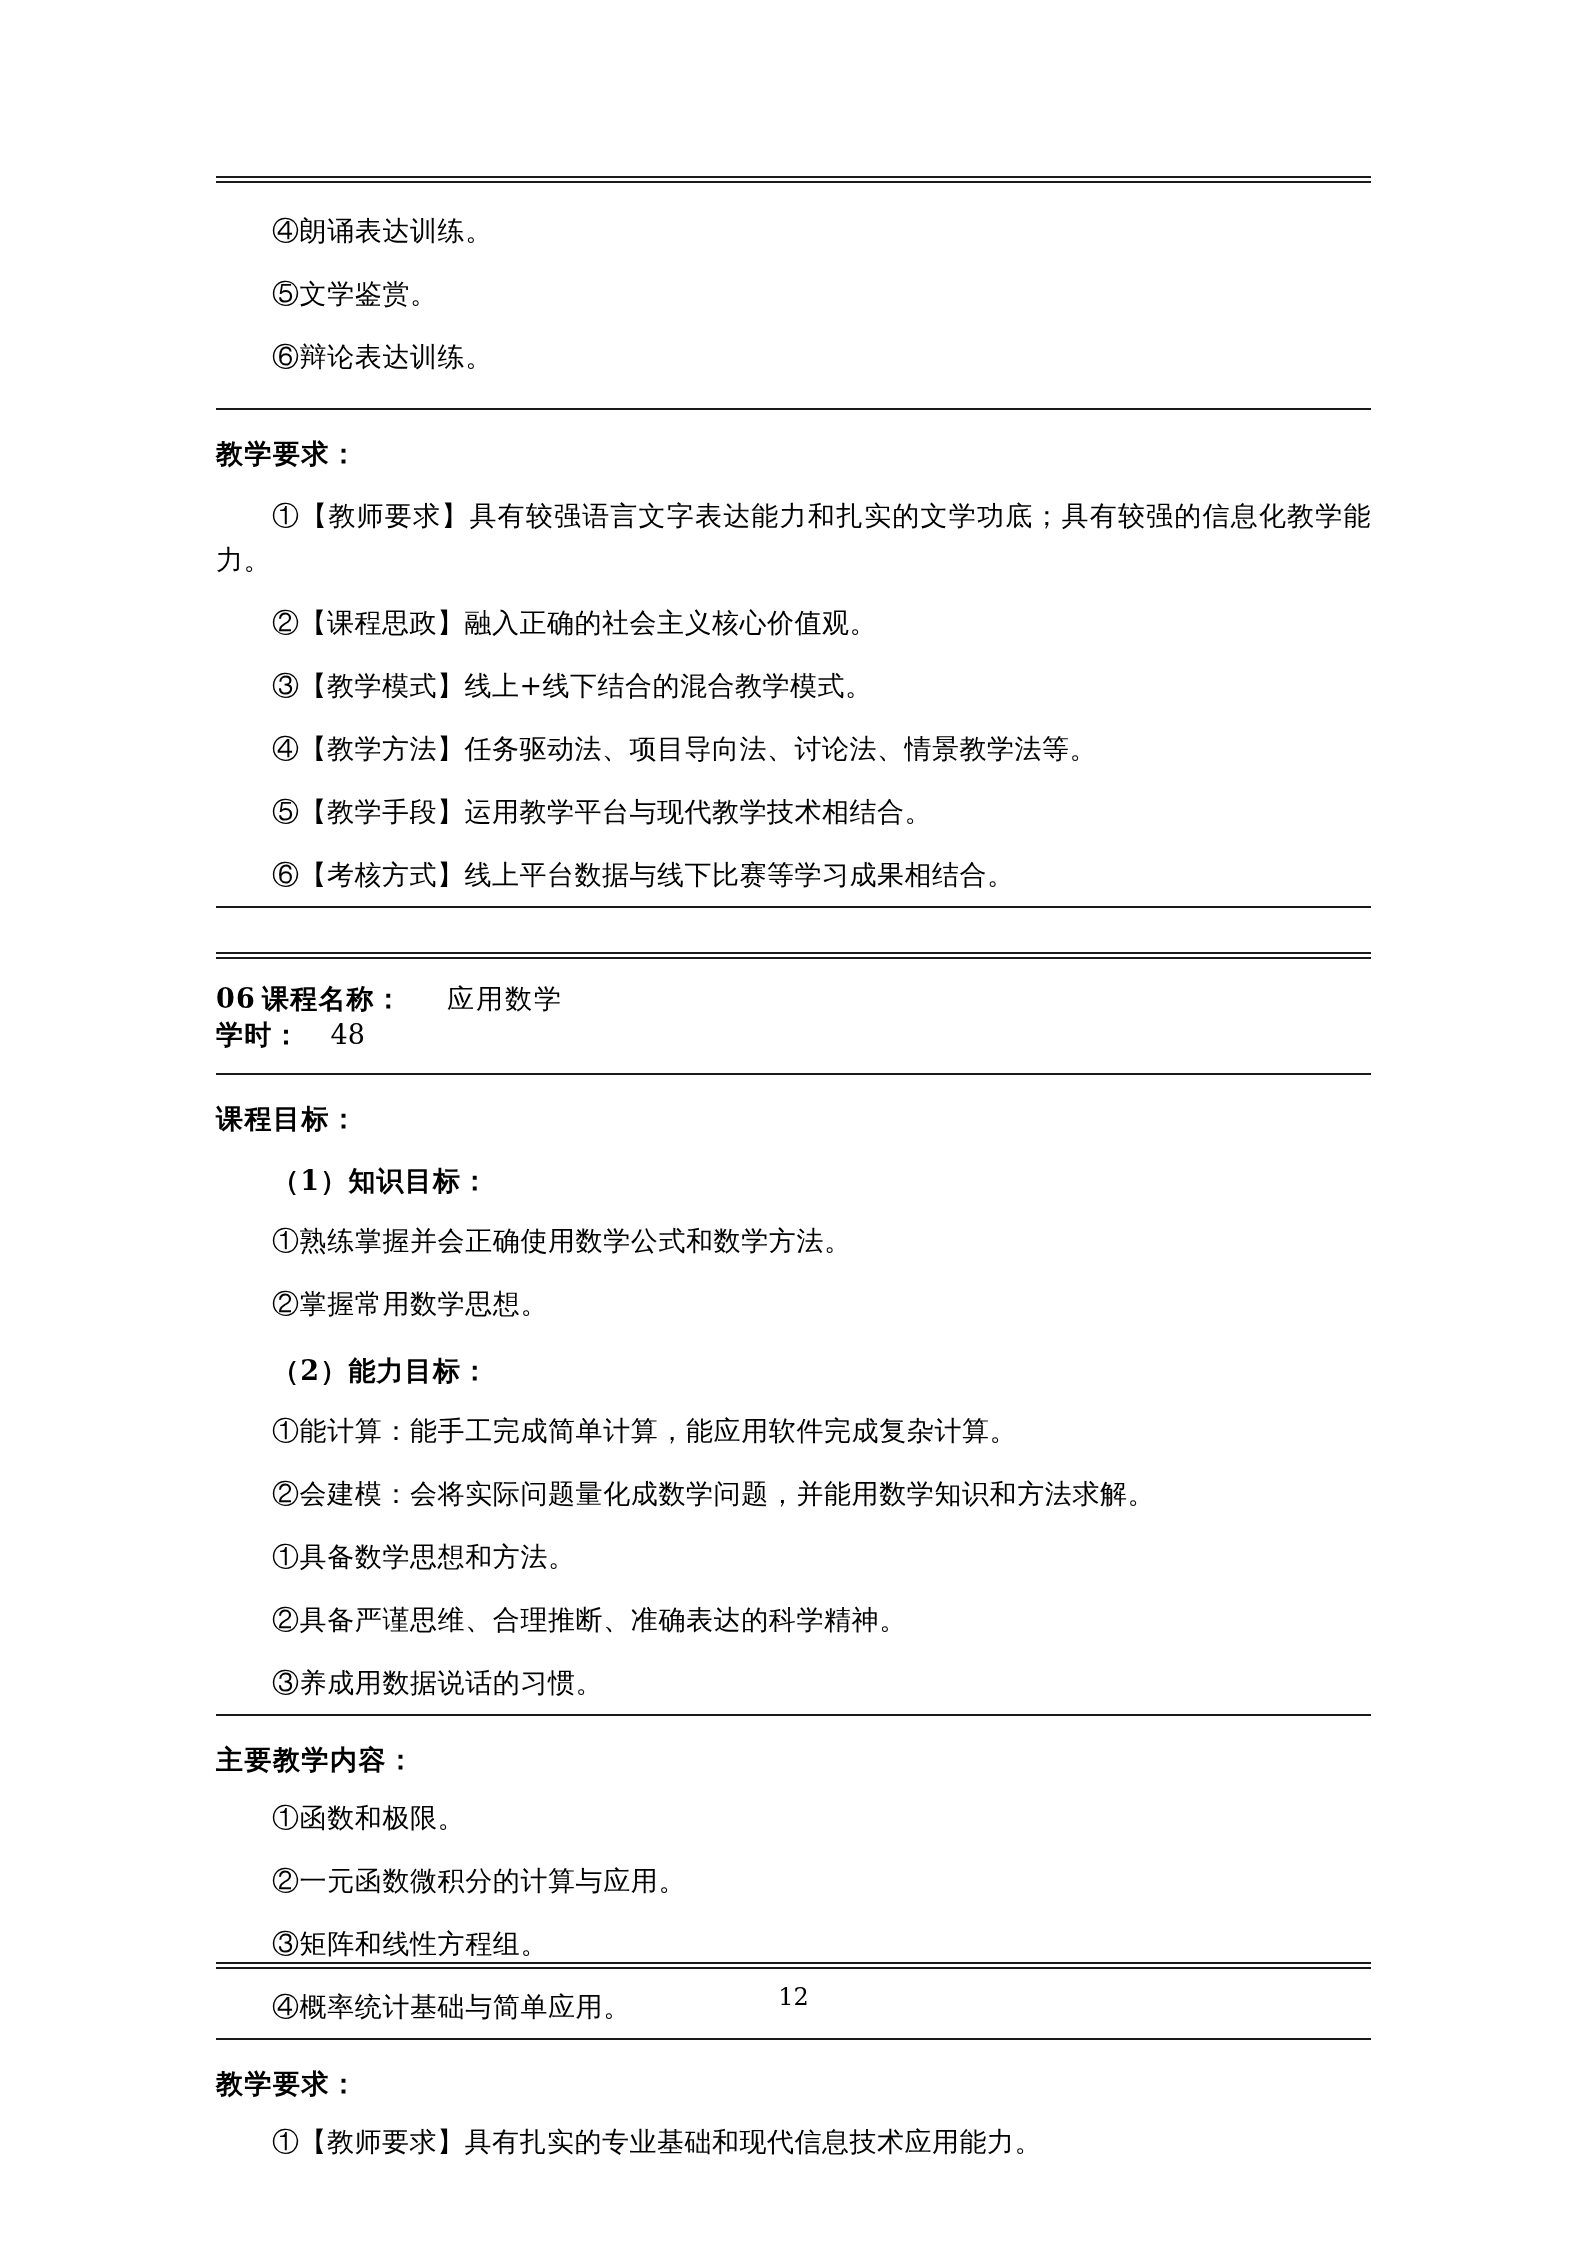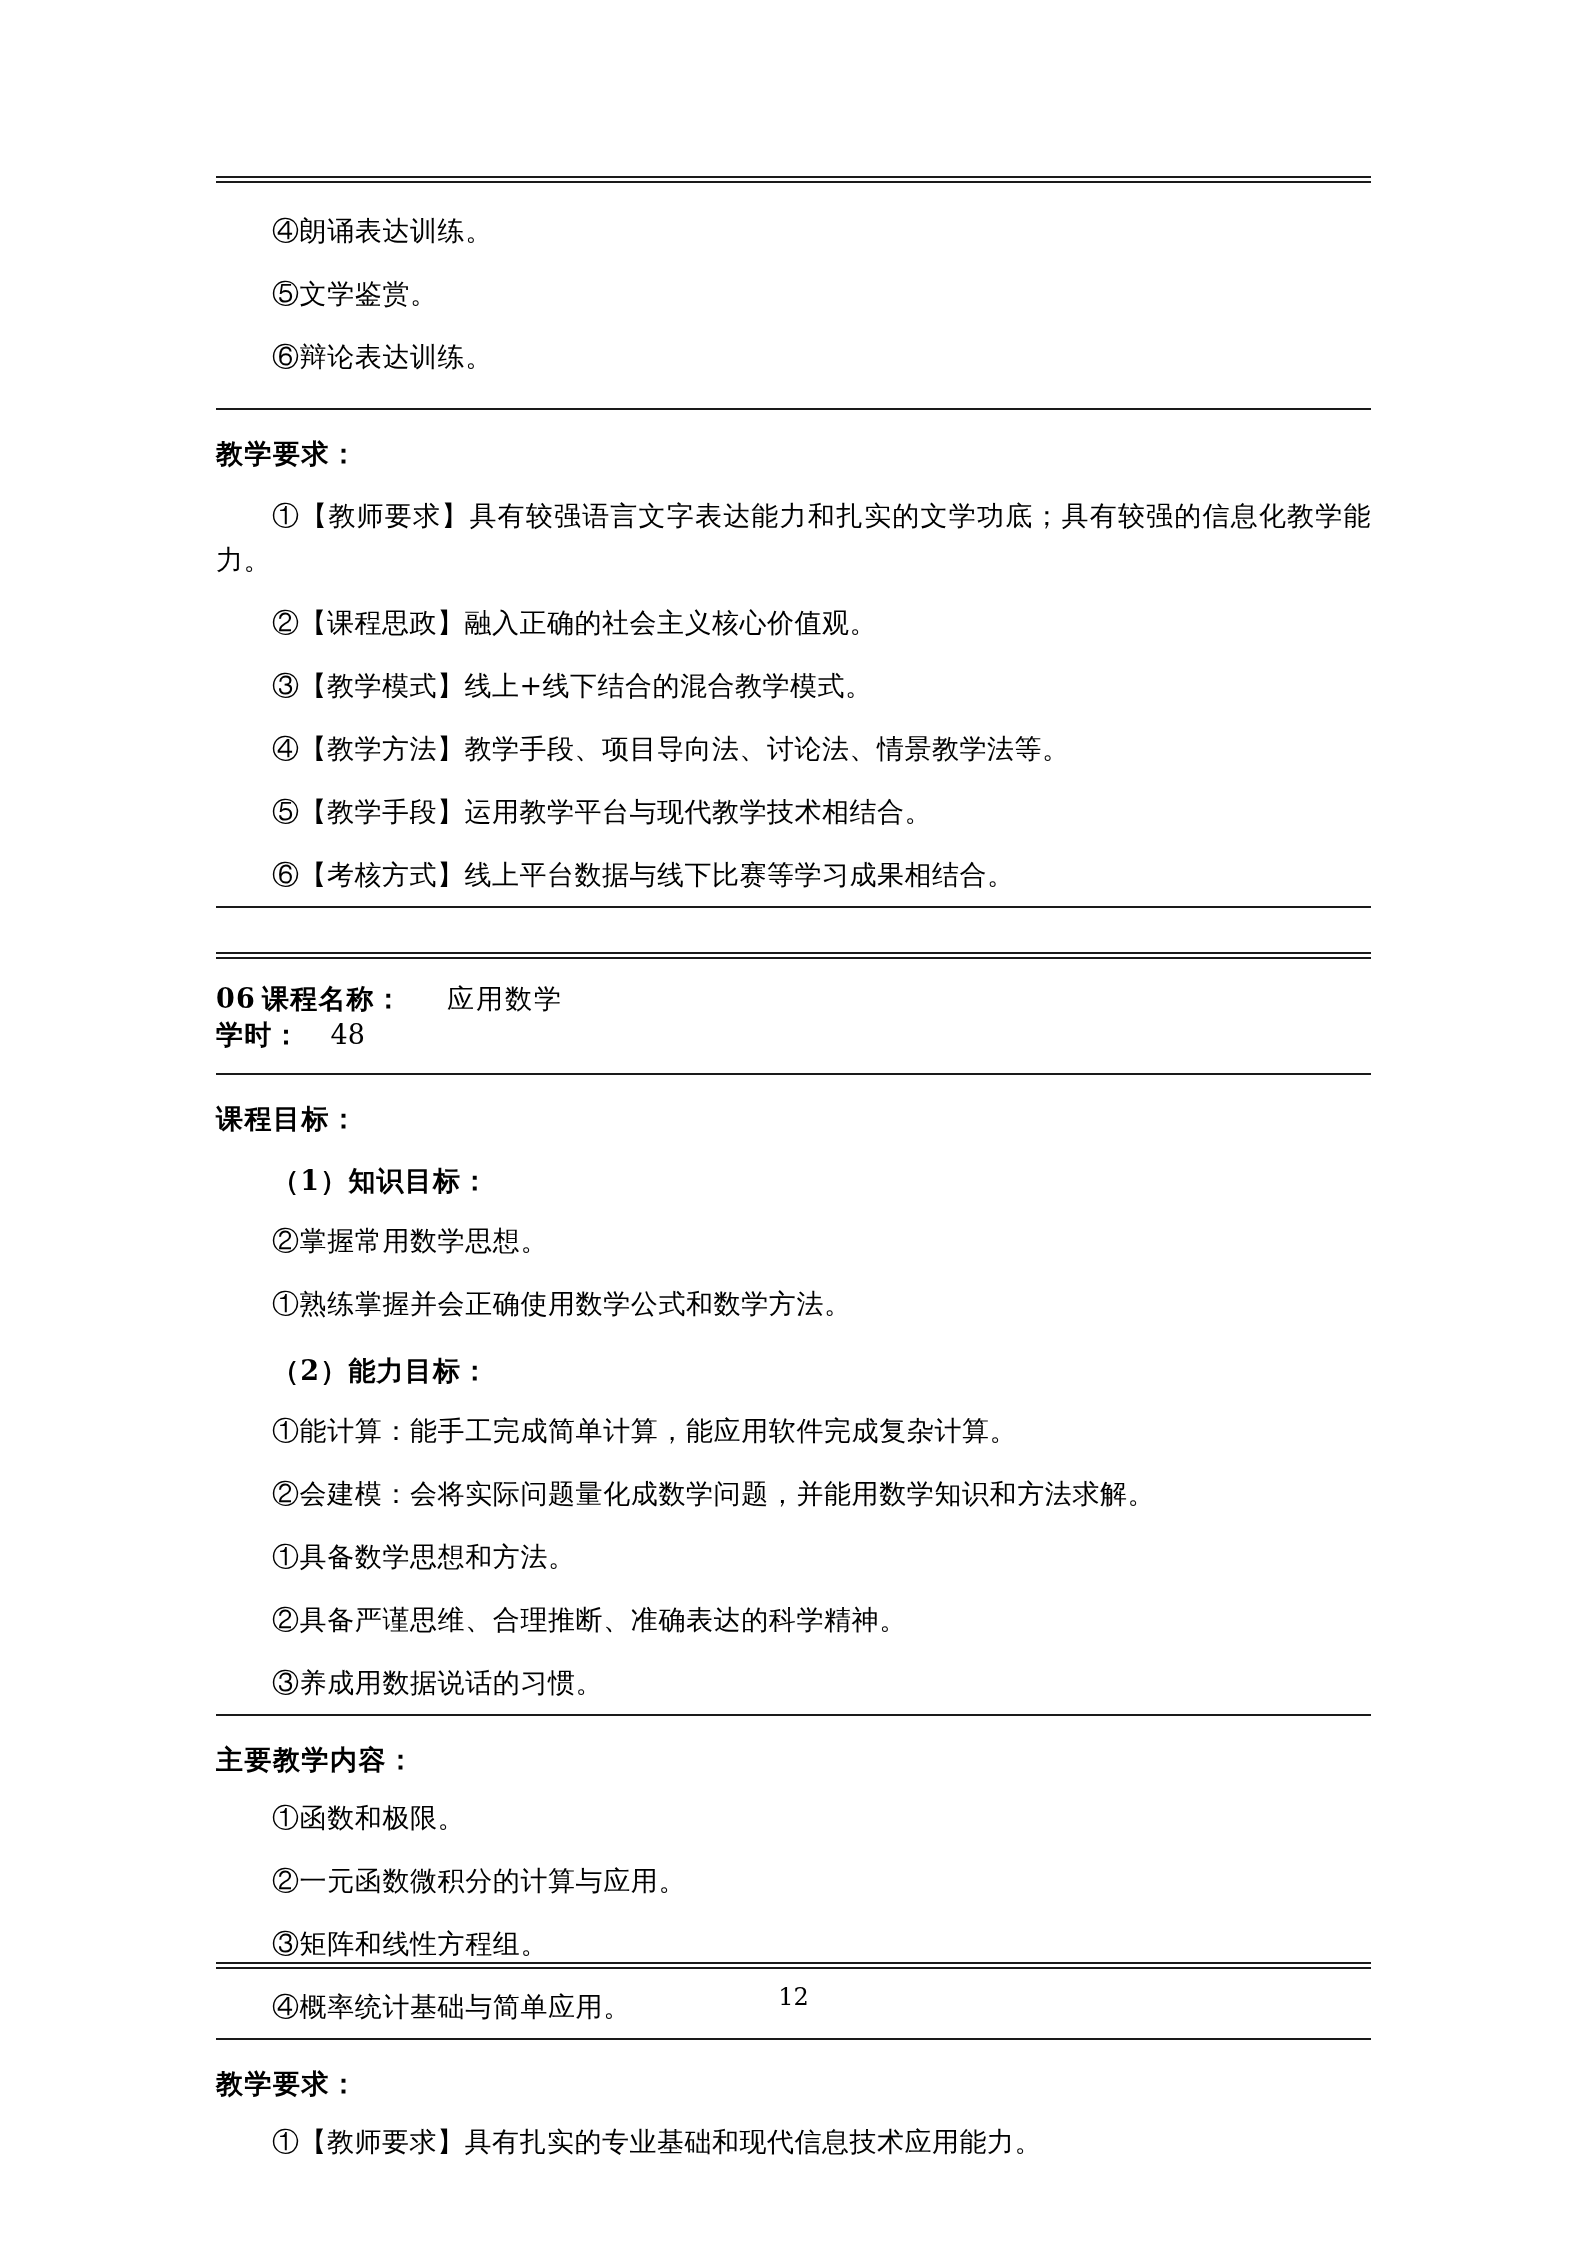--- a/index.html
+++ b/index.html
@@ -174,21 +174,21 @@
       <p class="list-item">⑥辩论表达训练。</p>
     </div>
 
     <hr class="rule-single">
 
     <div>
       <p class="heading">教学要求：</p>
       <p class="para">①【教师要求】具有较强语言文字表达能力和扎实的文学功底；具有较强的信息化教学能力。</p>
       <p class="para-nowrap">②【课程思政】融入正确的社会主义核心价值观。</p>
       <p class="para-nowrap">③【教学模式】线上+线下结合的混合教学模式。</p>
-      <p class="para-nowrap">④【教学方法】教学手段、项目导向法、讨论法、情景教学法等。</p>
+      <p class="para-nowrap">④【教学方法】任务驱动法、项目导向法、讨论法、情景教学法等。</p>
       <p class="para-nowrap">⑤【教学手段】运用教学平台与现代教学技术相结合。</p>
       <p class="para-nowrap">⑥【考核方式】线上平台数据与线下比赛等学习成果相结合。</p>
     </div>
 
     <hr class="rule-single">
 
     <div class="section-gap"></div>
 
     <hr class="rule-double">
 
@@ -203,22 +203,22 @@
         <span class="hours-value">48</span>
       </div>
     </div>
 
     <hr class="rule-single">
 
     <div>
       <p class="heading">课程目标：</p>
 
       <p class="sub-heading">（1）知识目标：</p>
+      <p class="list-item">①熟练掌握并会正确使用数学公式和数学方法。</p>
       <p class="list-item">②掌握常用数学思想。</p>
-      <p class="list-item">①熟练掌握并会正确使用数学公式和数学方法。</p>
 
       <p class="sub-heading">（2）能力目标：</p>
       <p class="list-item">①能计算：能手工完成简单计算，能应用软件完成复杂计算。</p>
       <p class="list-item">②会建模：会将实际问题量化成数学问题，并能用数学知识和方法求解。</p>
 
       <p class="list-item">①具备数学思想和方法。</p>
       <p class="list-item">②具备严谨思维、合理推断、准确表达的科学精神。</p>
       <p class="list-item">③养成用数据说话的习惯。</p>
     </div>
 

